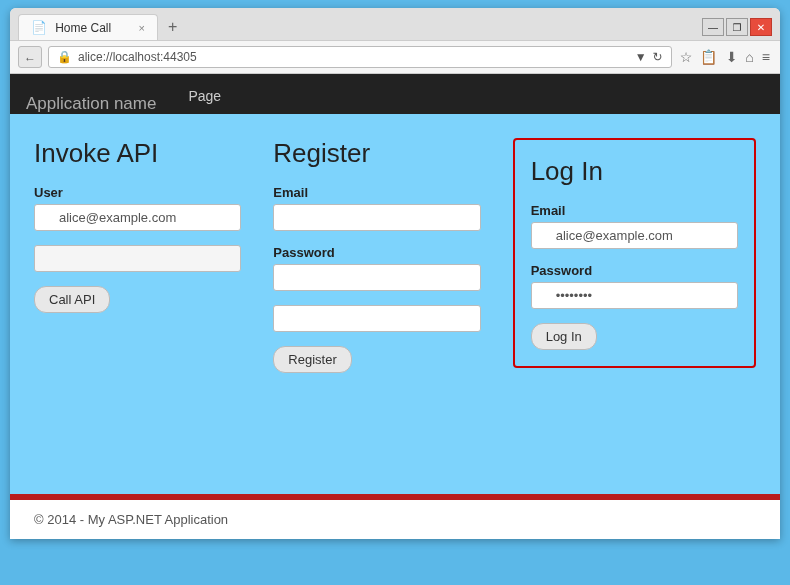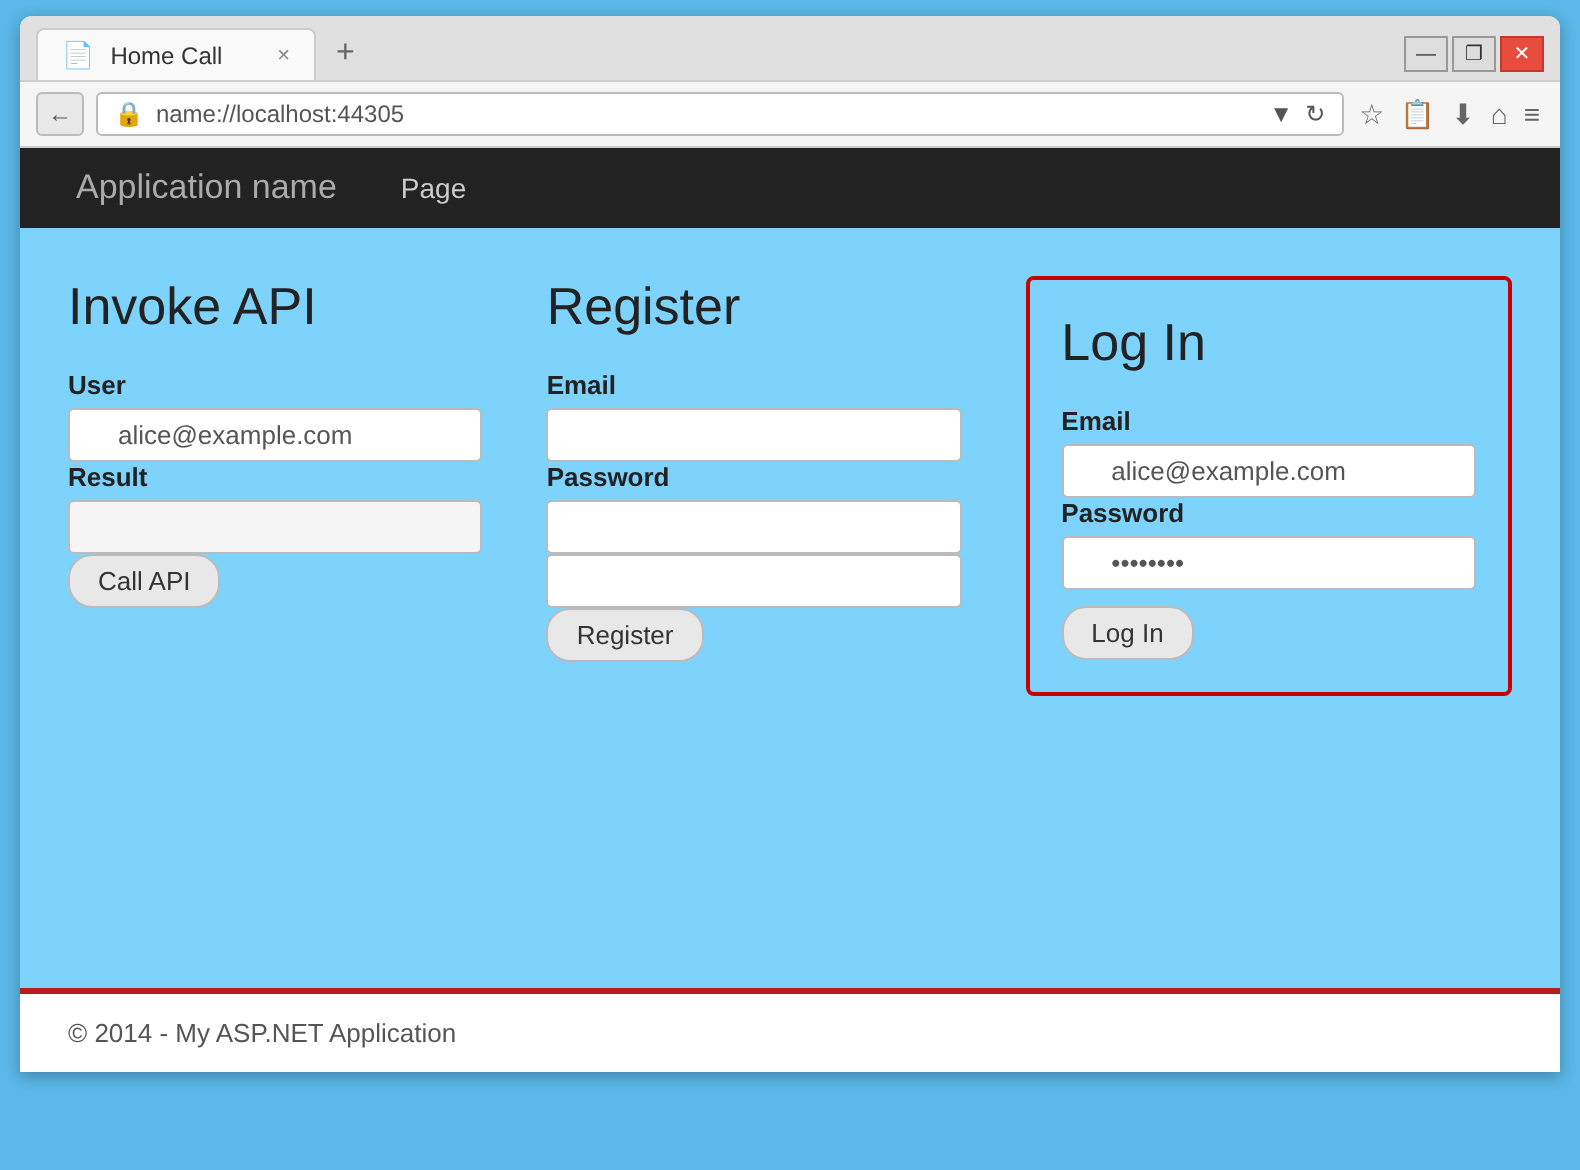--- a/index.html
+++ b/index.html
@@ -145,23 +145,23 @@
     .addr-icon {
       font-size: 14px;
       color: #666;
       cursor: pointer;
       padding: 2px;
     }
 
     
     .nav-bar {
       background: #222;
-      padding: 0 28px;
-      display: flex;
-      align-items: center;
+      padding: 0 16px;
+      display: flex;
+      align-items: flex-end;
       height: 40px;
     }
 
     .app-name {
       color: #aaa;
       font-size: 17px;
       font-weight: normal;
       margin-right: 20px;
     }
 
@@ -197,20 +197,21 @@
     }
 
     .field-label {
       font-weight: bold;
       font-size: 13px;
       margin-bottom: 4px;
       color: #222;
     }
 
     .field-group {
+      margin-bottom: 14px;
     }
 
     .text-input {
       width: 100%;
       padding: 5px 24px;
       border: 1px solid #bbb;
       border-radius: 3px;
       font-size: 13px;
       color: #555;
       background: white;
@@ -242,21 +243,21 @@
     .login-buttons {
       display: flex;
       gap: 8px;
       margin-top: 8px;
     }
 
     
     .page-footer {
       background: white;
       padding: 12px 24px;
-      border-top: 3px solid #b91c1c;
+      border-top: 6px solid #b91c1c;
       font-size: 13px;
       color: #555;
     }
 
     .dropdown-arrow {
       font-size: 10px;
       color: #666;
     }
   </style>
 </head>
@@ -275,21 +276,21 @@
       <div class="win-btn">—</div>
       <div class="win-btn">❐</div>
       <div class="win-btn close">✕</div>
     </div>
   </div>
 
   <div class="address-bar">
     <div class="nav-btn">←</div>
     <div class="address-input">
       <span>🔒</span>
-      <span class="address-text">name://localhost:44305</span>
+      <span class="address-text">alice://localhost:44305</span>
       <span style="margin-left:auto;" class="dropdown-arrow">▼</span>
       <span>↻</span>
     </div>
     <div class="address-actions">
       <span class="addr-icon">☆</span>
       <span class="addr-icon">📋</span>
       <span class="addr-icon">⬇</span>
       <span class="addr-icon">⌂</span>
       <span class="addr-icon">≡</span>
     </div>
@@ -303,21 +304,20 @@
   <div class="page-content">
     <div class="sections">
 
       <div class="section">
         <h2 class="section-title">Invoke API</h2>
         <div class="field-group">
           <div class="field-label">User</div>
           <input class="text-input" type="text" value="alice@example.com" style="">
         </div>
         <div class="field-group">
-          <div class="field-label">Result</div>
           <input class="text-input readonly" type="text" readonly="" style="">
         </div>
         <button class="btn">Call API</button>
       </div>
 
       <div class="section">
         <h2 class="section-title">Register</h2>
         <div class="field-group">
           <div class="field-label">Email</div>
           <input class="text-input" type="email" style="">

